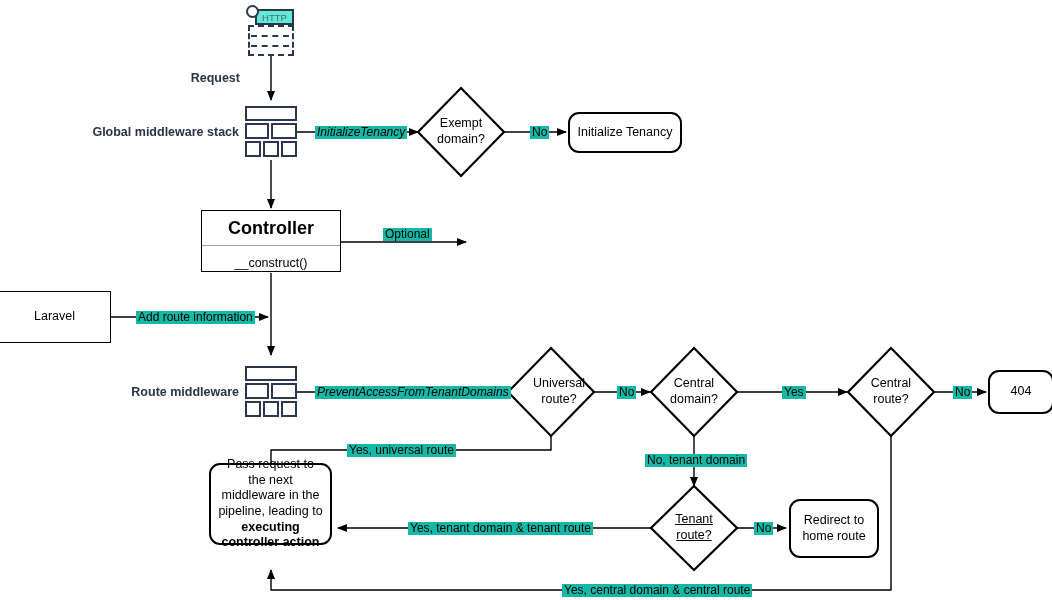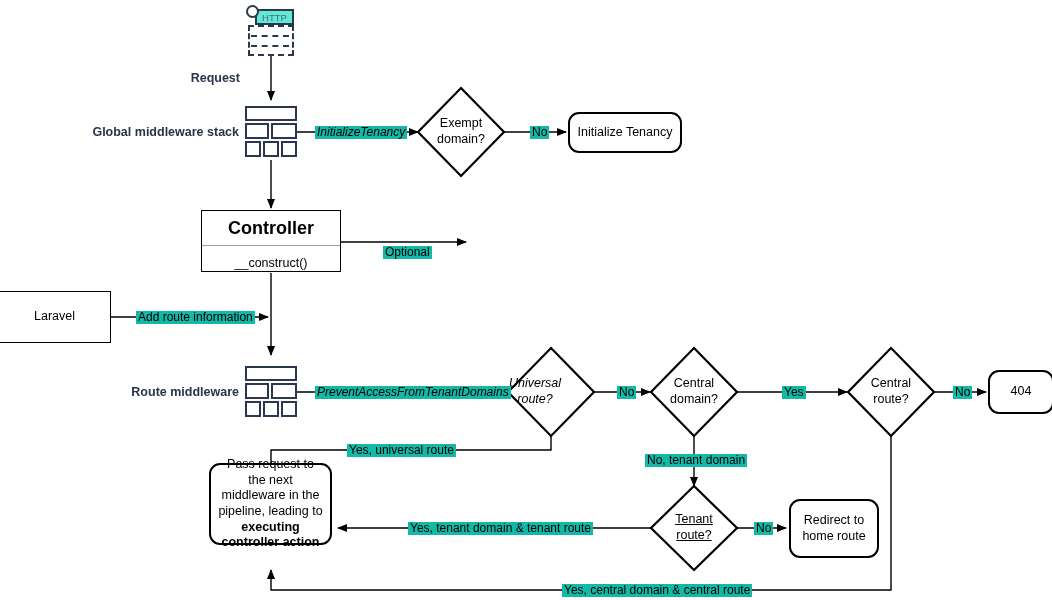--- a/index.html
+++ b/index.html
@@ -233,21 +233,21 @@
   <div class="node rounded-box" style="left:568px; top:112px; width:114px; height:41px;">Initialize Tenancy</div>
 
   <div class="node class-box" style="left:201px; top:210px; width:140px; height:62px;">
     <div class="cls-title">Controller</div>
     <div class="cls-member">__construct()</div>
   </div>
 
 
   <div class="node rect-box" style="left:-2px; top:291px; width:113px; height:52px;">Laravel</div>
 
-  <div class="node" style="left:492px; top:366px; width:86px; height:52px; white-space:pre-line;font-style:italic;">Universal
+  <div class="node" style="left:516px; top:366px; width:86px; height:52px; white-space:pre-line;">Universal
 route?</div>
 
   <div class="node" style="left:651px; top:366px; width:86px; height:52px; white-space:pre-line;">Central
 domain?</div>
 
   <div class="node" style="left:848px; top:366px; width:86px; height:52px; white-space:pre-line;">Central
 route?</div>
 
   <div class="node rounded-box" style="left:988px; top:370px; width:66px; height:44px;">404</div>
 
@@ -258,21 +258,21 @@
 home route</div>
 
   <div class="node rounded-box" style="left:209px; top:463px; width:123px; height:82px; padding:4px 6px;">
     <div style="width:100%;">
       <span>Pass request to the next middleware in the pipeline, leading to </span><span class="bold-inline">executing controller action</span>
     </div>
   </div>
 
   <div class="edge-label italic" style="left:315px; top:126px;">InitializeTenancy</div>
   <div class="edge-label" style="left:530px; top:126px;">No</div>
-  <div class="edge-label" style="left:383px; top:246px;">Optional</div>
+  <div class="edge-label" style="left:383px; top:228px;">Optional</div>
   <div class="edge-label" style="left:136px; top:311px;">Add route information</div>
   <div class="edge-label italic" style="left:315px; top:386px;">PreventAccessFromTenantDomains</div>
   <div class="edge-label" style="left:617px; top:386px;">No</div>
   <div class="edge-label" style="left:782px; top:386px;">Yes</div>
   <div class="edge-label" style="left:953px; top:386px;">No</div>
   <div class="edge-label" style="left:645px; top:454px;">No, tenant domain</div>
   <div class="edge-label" style="left:754px; top:522px;">No</div>
   <div class="edge-label" style="left:347px; top:444px;">Yes, universal route</div>
   <div class="edge-label" style="left:408px; top:522px;">Yes, tenant domain &amp; tenant route</div>
   <div class="edge-label" style="left:562px; top:584px;">Yes, central domain &amp; central route</div>

